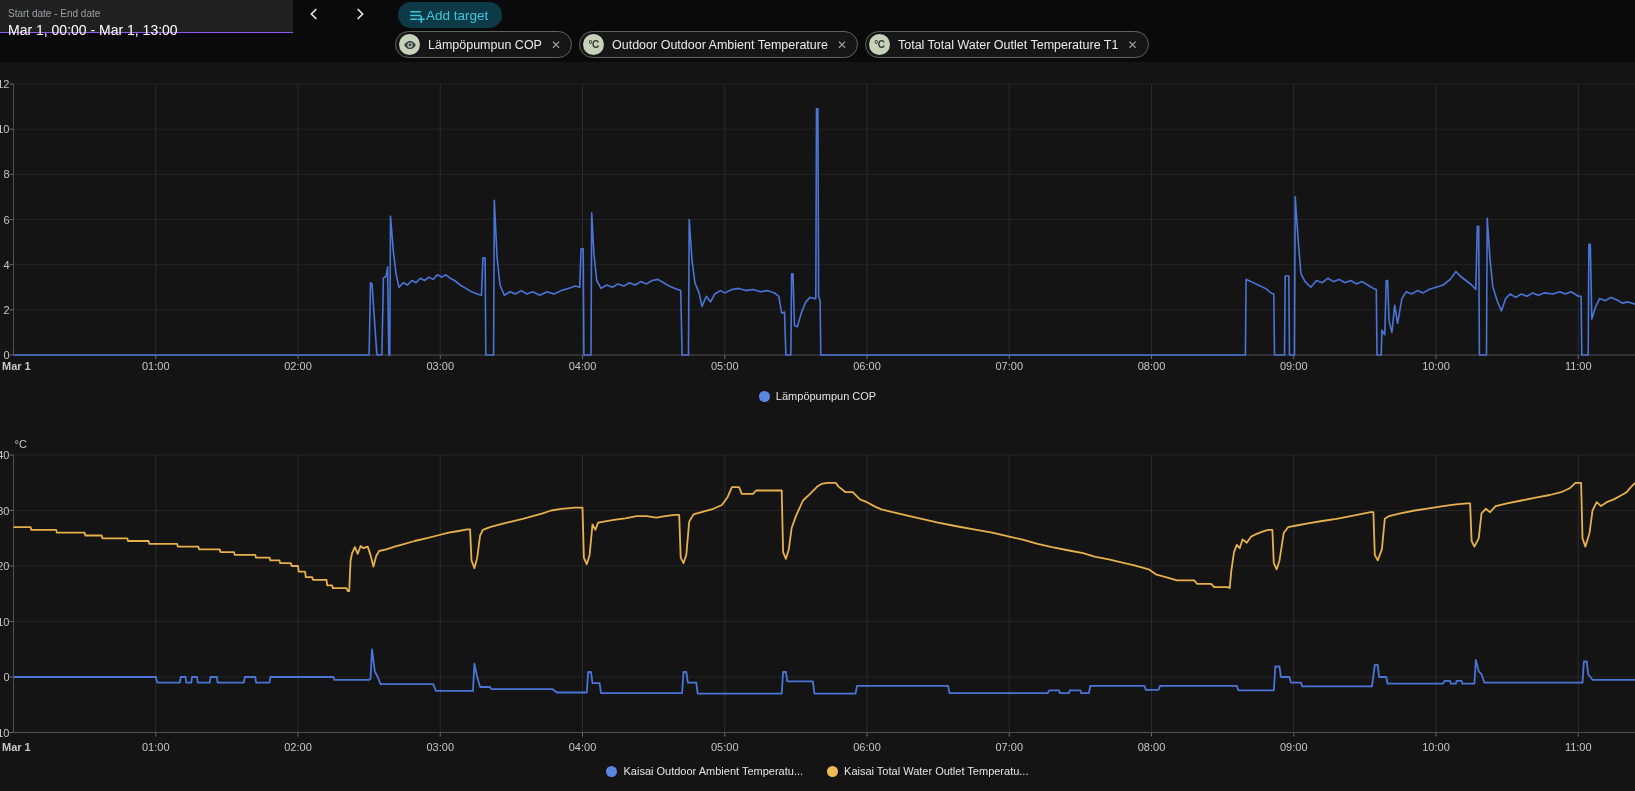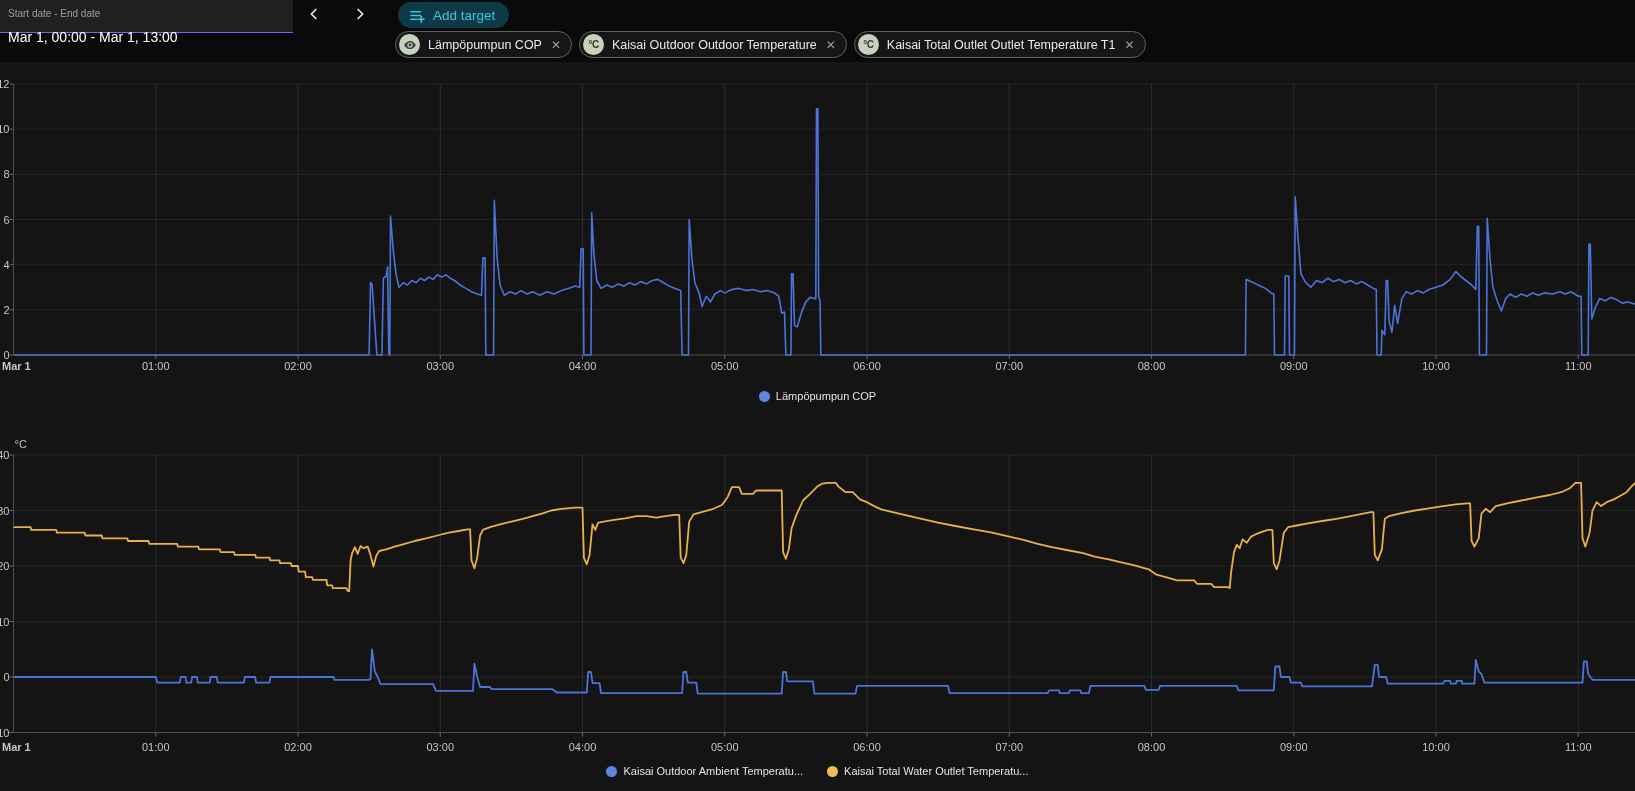--- a/index.html
+++ b/index.html
@@ -3,27 +3,27 @@
 <meta charset="utf-8">
 <style>
   html,body{margin:0;padding:0;background:#141414;}
   .screen{position:relative;width:1635px;height:791px;background:#141414;overflow:hidden;
           font-family:"Liberation Sans",sans-serif;color:#e8e8e8;}
   
   .header{position:absolute;left:0;top:0;width:1635px;height:62px;background:#0a0a0b;}
   .date-field{position:absolute;left:0;top:0;width:293px;height:33px;background:#1f2020;
               border-bottom:1px solid #8b5cf6;cursor:pointer;box-sizing:border-box;padding:8px 8px 0 8px;}
   .date-field .lbl{font-size:10px;color:#9aa0a6;line-height:11px;}
-  .date-field .val{font-size:14px;color:#ffffff;line-height:17px;margin-top:10px;}
+  .date-field .val{font-size:14px;color:#ffffff;line-height:17px;margin-top:3px;}
   .nav-btn{position:absolute;top:1px;width:28px;height:26px;display:flex;align-items:center;justify-content:center;
            background:transparent;border:none;cursor:pointer;padding:0;}
   .nav-btn svg{display:block;}
   .add-target{position:absolute;left:398px;top:2px;height:26px;border:none;border-radius:13px;
               background:#0d3a46;color:#3ec7dc;font-family:"Liberation Sans",sans-serif;
-              font-size:13.5px;font-weight:500;display:flex;align-items:center;gap:7px;
+              font-size:13.5px;font-weight:500;display:flex;align-items:center;
               padding:0 14px 0 11px;cursor:pointer;}
   .chips{position:absolute;left:395px;top:31px;display:flex;gap:7px;}
   .chip{height:27px;border:1px solid #5f655c;border-radius:14px;background:#161616;
         display:flex;align-items:center;padding:0 9px 0 3px;gap:8px;cursor:pointer;box-sizing:border-box;}
   .chip-avatar{width:21px;height:21px;border-radius:50%;background:#c6d2ba;display:flex;
                align-items:center;justify-content:center;flex:none;}
   .chip-avatar.temp{font-size:10px;font-weight:bold;color:#333b2f;letter-spacing:-0.5px;}
   .chip-label{font-size:12.5px;color:#e8eaed;white-space:nowrap;}
   .chip-close{font-size:12px;color:#9aa0a6;cursor:pointer;padding:0 1px;}
   
@@ -69,26 +69,26 @@
           <span class="chip-avatar">
             <svg width="14" height="14" viewBox="0 0 24 24">
               <path d="M12 5C7 5 3 9.5 2 12c1 2.5 5 7 10 7s9-4.5 10-7c-1-2.5-5-7-10-7zm0 11.5a4.5 4.5 0 1 1 0-9 4.5 4.5 0 0 1 0 9zm0-2a2.5 2.5 0 1 0 0-5 2.5 2.5 0 0 0 0 5z" fill="#3c4043"></path>
             </svg>
           </span>
           <span class="chip-label">Lämpöpumpun COP</span>
           <span class="chip-close">✕</span>
         </div>
         <div class="chip">
           <span class="chip-avatar temp">°C</span>
-          <span class="chip-label">Kaisai Outdoor Outdoor Temperature</span>
+          <span class="chip-label">Outdoor Outdoor Ambient Temperature</span>
           <span class="chip-close">✕</span>
         </div>
         <div class="chip">
           <span class="chip-avatar temp">°C</span>
-          <span class="chip-label">Kaisai Total Outlet Outlet Temperature T1</span>
+          <span class="chip-label">Total Total Water Outlet Temperature T1</span>
           <span class="chip-close">✕</span>
         </div>
       </div>
   </div>
 
   <svg class="chart" id="chart-cop" width="1635" height="312">
       <line x1="9.5" x2="13.5" y1="285" y2="285" stroke="#6a6a6a" stroke-width="1"></line>
       <text x="9.5" y="289" text-anchor="end">0</text>
       <line x1="13.5" x2="1635" y1="239.84" y2="239.84" stroke="#242427" stroke-width="1"></line>
       <line x1="9.5" x2="13.5" y1="239.84" y2="239.84" stroke="#6a6a6a" stroke-width="1"></line>

